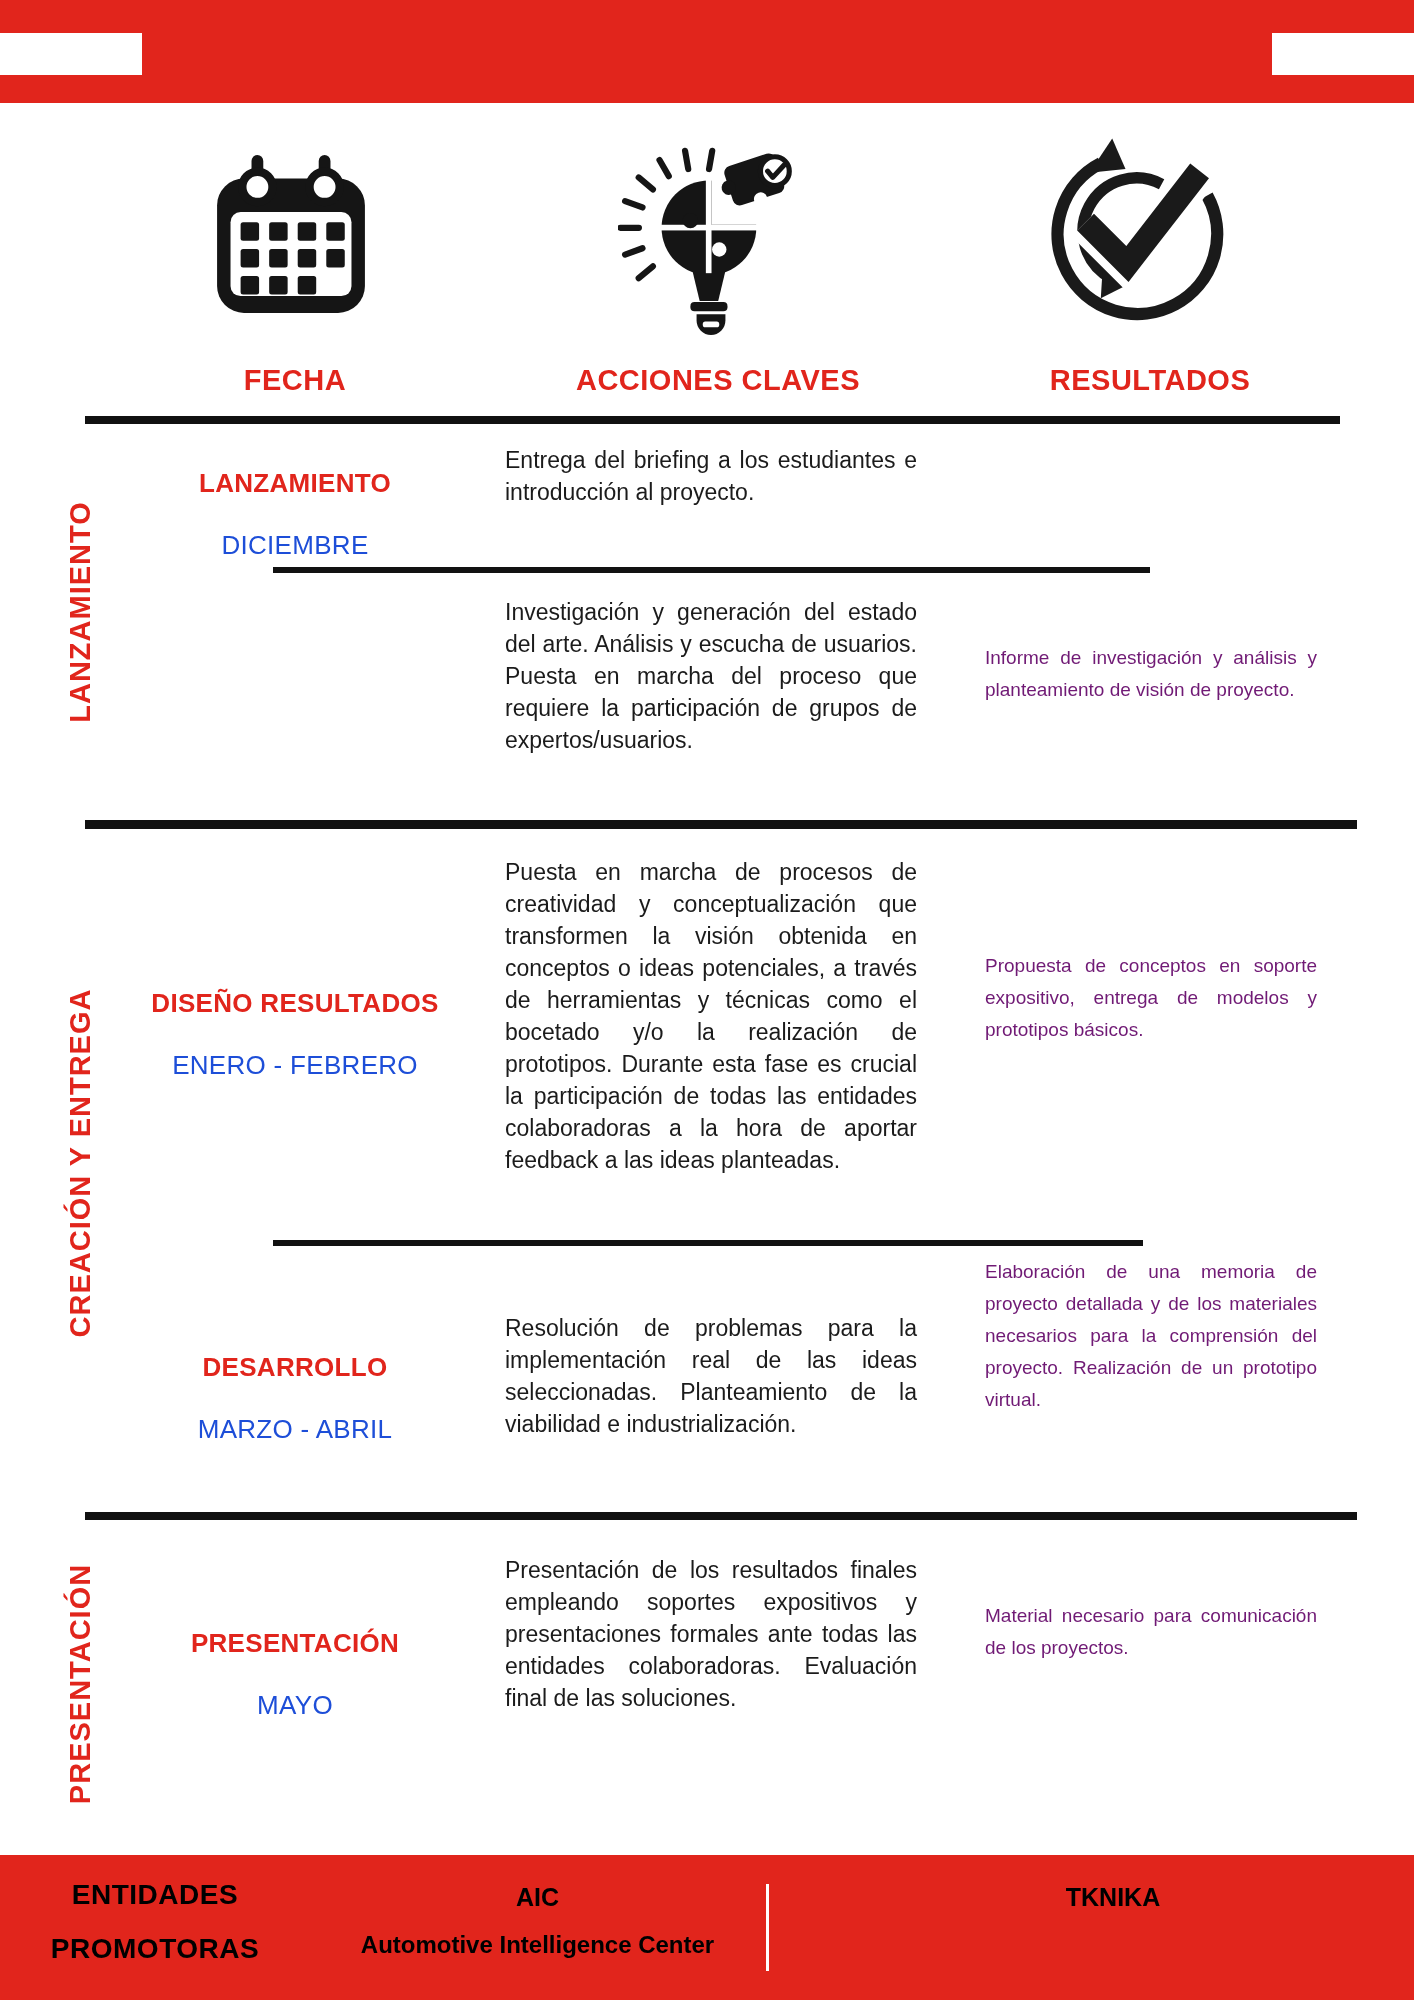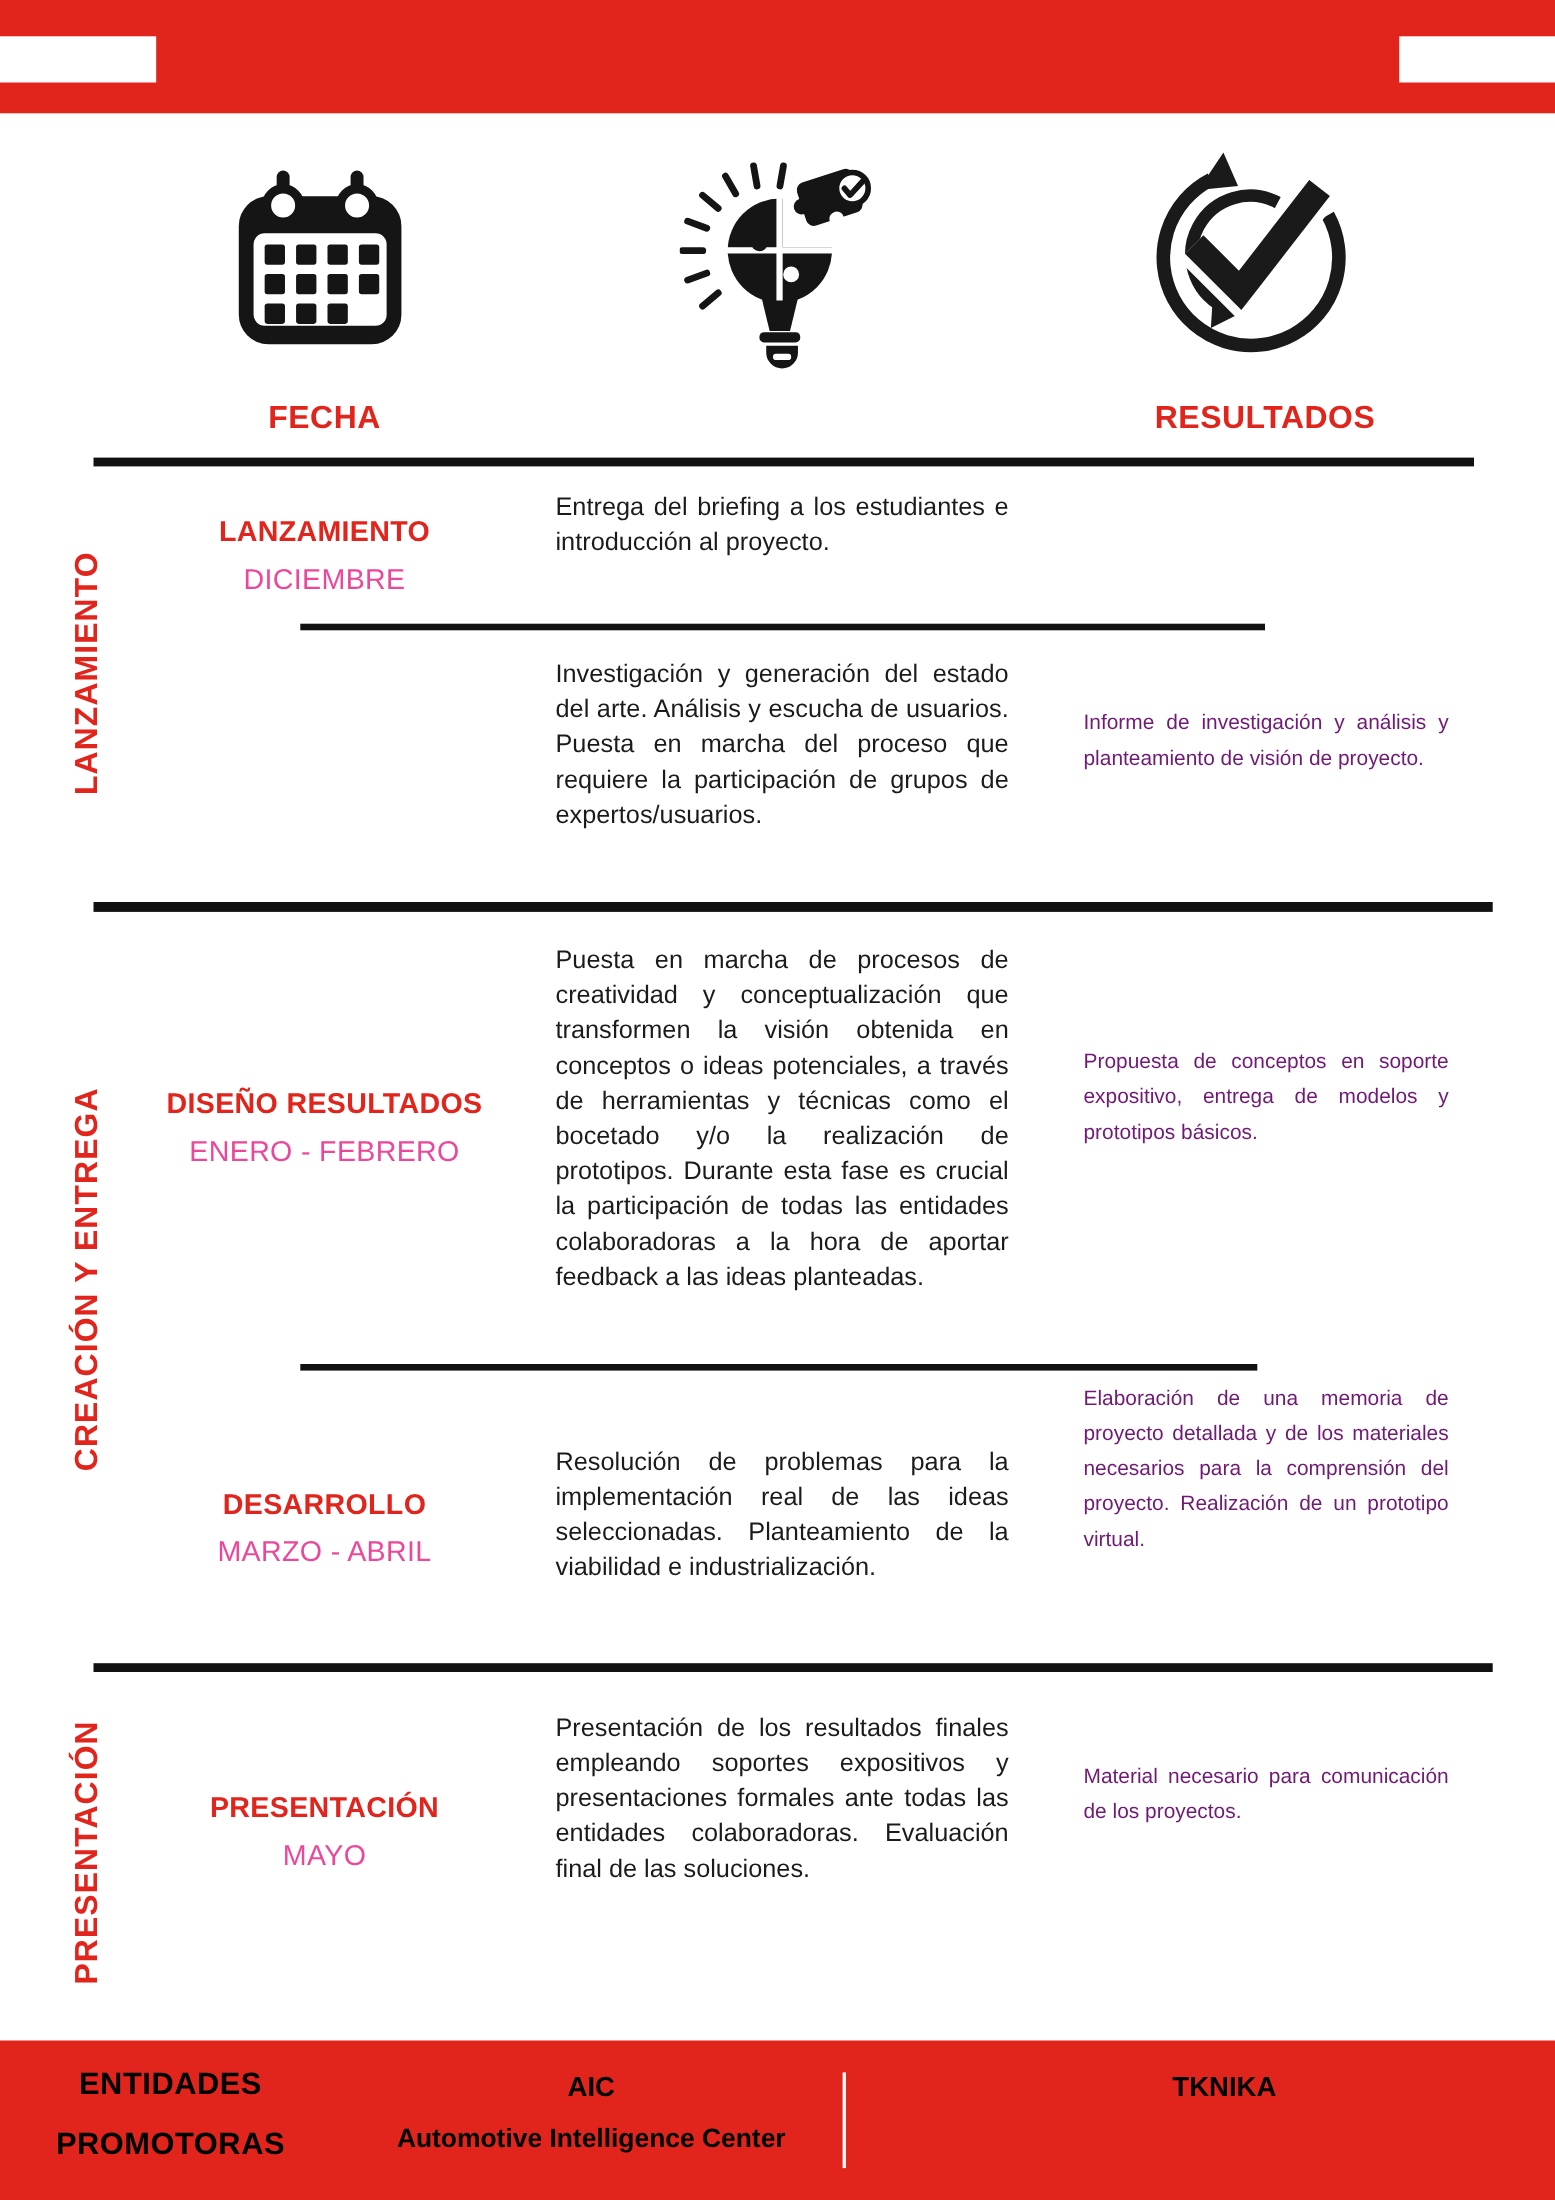--- a/index.html
+++ b/index.html
@@ -35,21 +35,21 @@
   .vlabel{
     position:absolute;
     transform:translate(-50%,-50%) rotate(-90deg);
     white-space:nowrap;
     color:var(--red);
     font-weight:bold;font-size:29px;letter-spacing:1px;
   }
   
   .stage{position:absolute;left:130px;width:330px;text-align:center;}
   .stage .name{color:var(--red);font-weight:bold;font-size:26px;letter-spacing:.3px;white-space:nowrap;}
-  .stage .date{color:#ec4899;font-size:26px;margin-top:12px;letter-spacing:.3px;white-space:nowrap;}
+  .stage .date{color:#1d4ed8;font-size:26px;margin-top:31px;letter-spacing:.3px;white-space:nowrap;}
   
   .action{
     position:absolute;left:505px;width:412px;
     font-size:23px;line-height:32px;text-align:justify;color:#1b1b1b;
   }
   .result{
     position:absolute;left:985px;width:332px;
     font-size:19px;line-height:32px;text-align:justify;color:#701a75;
   }
   
@@ -138,20 +138,21 @@
       <path d="M64,34 A84,84 0 1 0 176,68" fill="none" stroke="#1a1a1a" stroke-width="13"></path>
       <polygon points="52,44 76,8 90,40" fill="#1a1a1a"></polygon>
       <path d="M128,56 A56,56 0 1 0 75,155" fill="none" stroke="#1a1a1a" stroke-width="12"></path>
       <polygon points="66,144 98,159 64,176" fill="#1a1a1a"></polygon>
       <path d="M48,96 L92,140 L168,42" fill="none" stroke="#ffffff" stroke-width="42"></path>
       <path d="M48,96 L92,140 L168,42" fill="none" stroke="#1a1a1a" stroke-width="25"></path>
     </svg>
   </div>
 
   <div class="col-head" style="left:165px;width:260px;">FECHA</div>
+  <div class="col-head" style="left:508px;width:420px;">ACCIONES CLAVES</div>
   <div class="col-head" style="left:1000px;width:300px;">RESULTADOS</div>
 
   <div class="divider" style="left:85px;top:416px;width:1255px;height:8px;"></div>
   <div class="divider" style="left:273px;top:567px;width:877px;height:6px;"></div>
   <div class="divider" style="left:85px;top:820px;width:1272px;height:9px;"></div>
   <div class="divider" style="left:273px;top:1240px;width:870px;height:6px;"></div>
   <div class="divider" style="left:85px;top:1512px;width:1272px;height:8px;"></div>
 
   <div class="vlabel" style="left:80px;top:612px;">LANZAMIENTO</div>
   <div class="vlabel" style="left:80px;top:1163px;">CREACIÓN Y ENTREGA</div>

